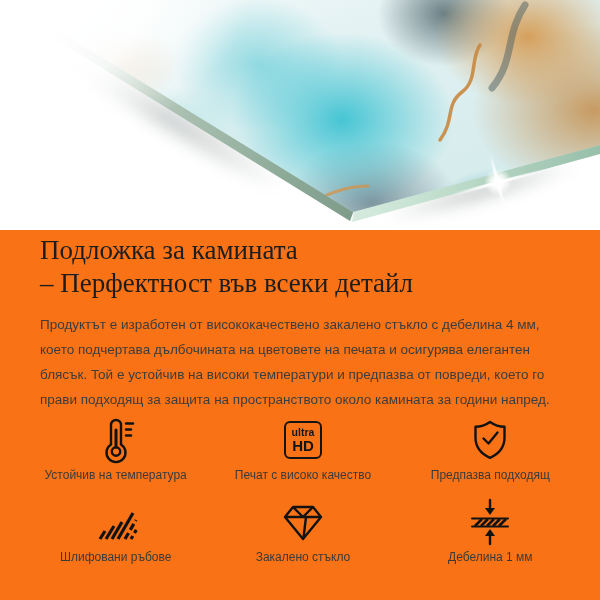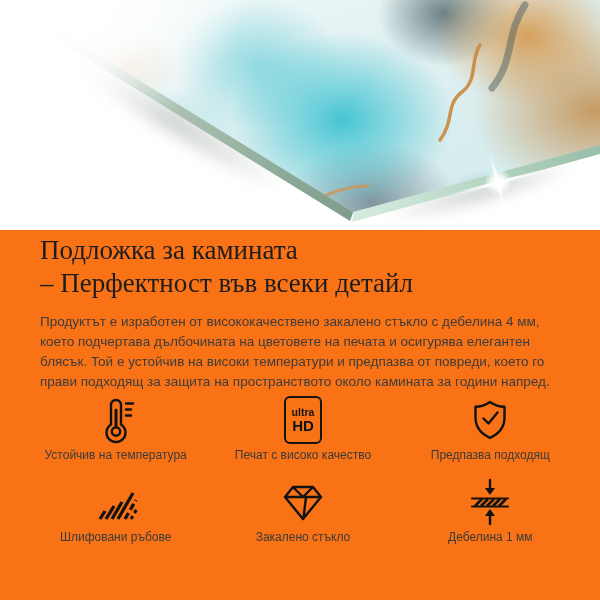--- a/index.html
+++ b/index.html
@@ -58,34 +58,34 @@
   
   .title {
     margin:4px 40px 0 40px;
     font-family:"Liberation Serif", serif; font-weight:400;
     font-size:27px; line-height:33px; color:#1d1d1f;
   }
   .title span { display:block; }
 
   .desc {
     margin:12px 42px 0 40px; width:518px;
-    font-size:13.5px; line-height:20px; color:#3c3c3c;
+    font-size:13.5px; line-height:25px; color:#3c3c3c;
   }
 
   
   .features {
     margin:2px 0 0 22px; width:562px;
     display:grid; grid-template-columns:repeat(3,1fr);
   }
   .feature { height:82px; display:flex; flex-direction:column; align-items:center; justify-content:flex-start; }
   .icon-wrap { height:52px; display:flex; align-items:center; justify-content:center; }
   .feature .label { margin-top:2px; font-size:12px; color:#3a3a3a; text-align:left; }
 
   .uhd-box {
-    width:38px; height:48px; border:2.5px solid #141414; border-radius:6px;
+    width:38px; height:38px; border:2.5px solid #141414; border-radius:6px;
     display:flex; flex-direction:column; align-items:center; justify-content:center; line-height:1;
   }
   .uhd-top { font-size:10.5px; font-weight:700; color:#141414; letter-spacing:0; }
   .uhd-bottom { font-size:15px; font-weight:800; color:#141414; margin-top:1px; }
 </style>
 </head>
 <body>
 
 <div class="page">
 

